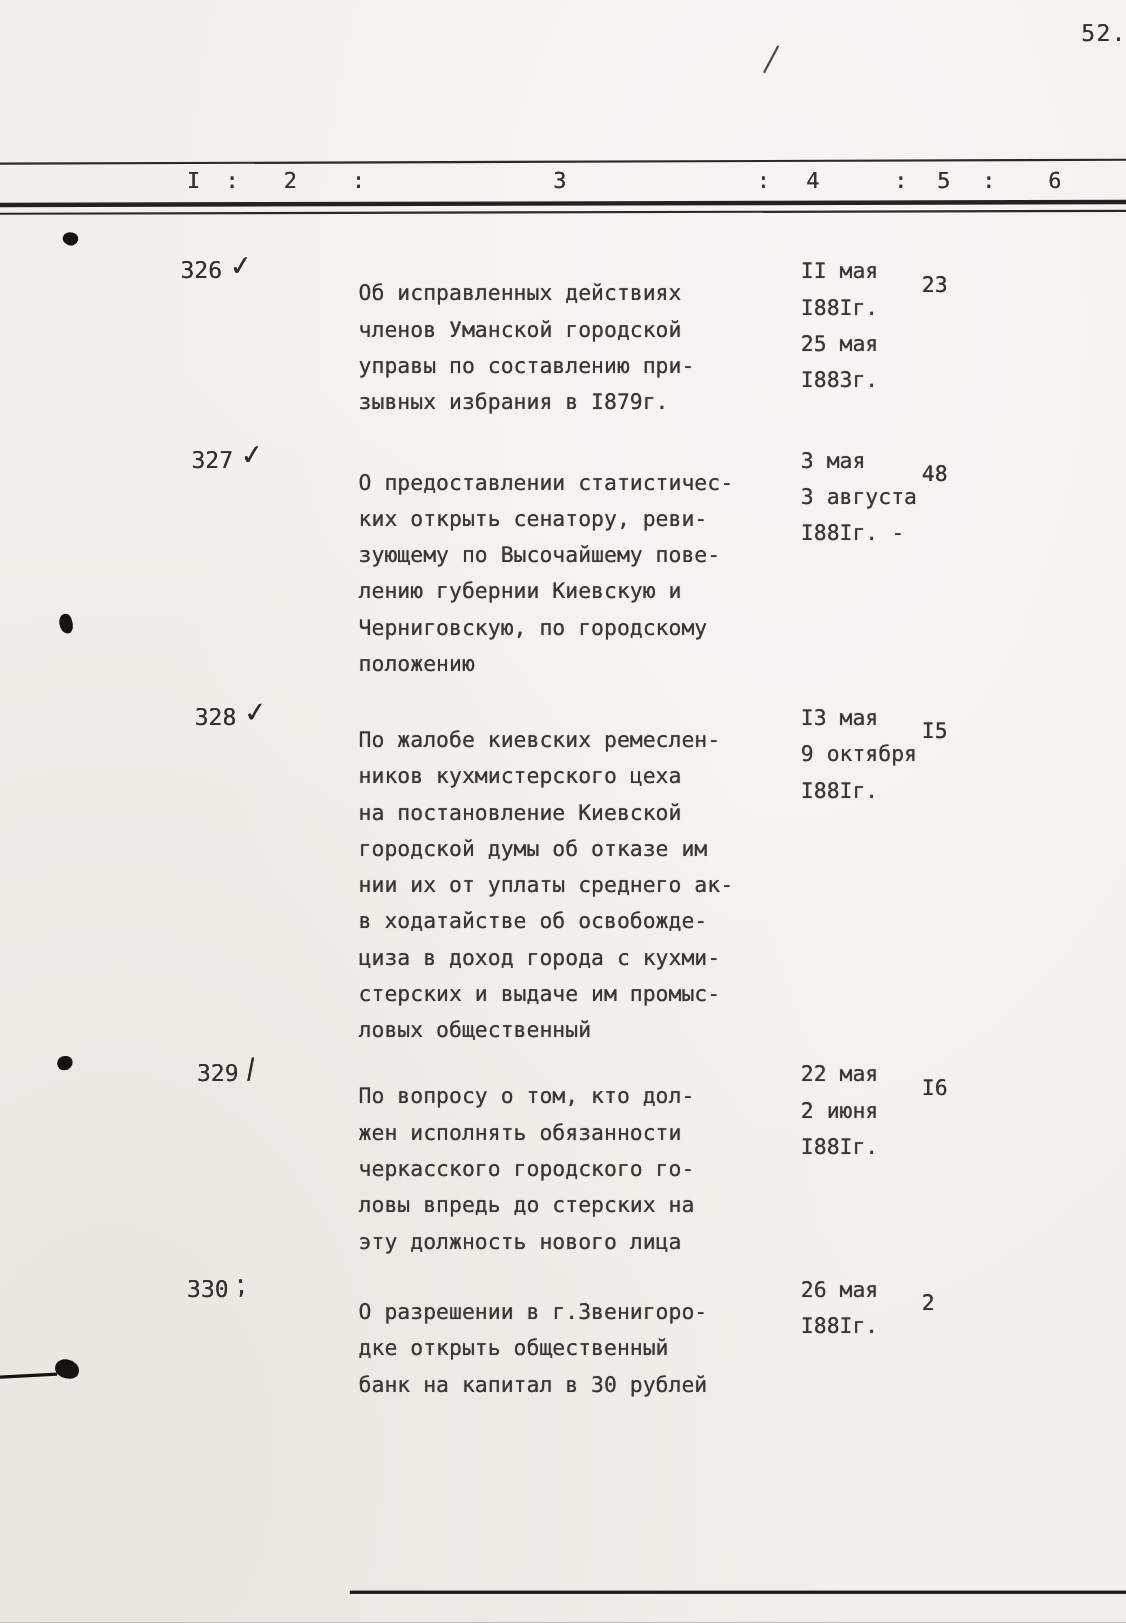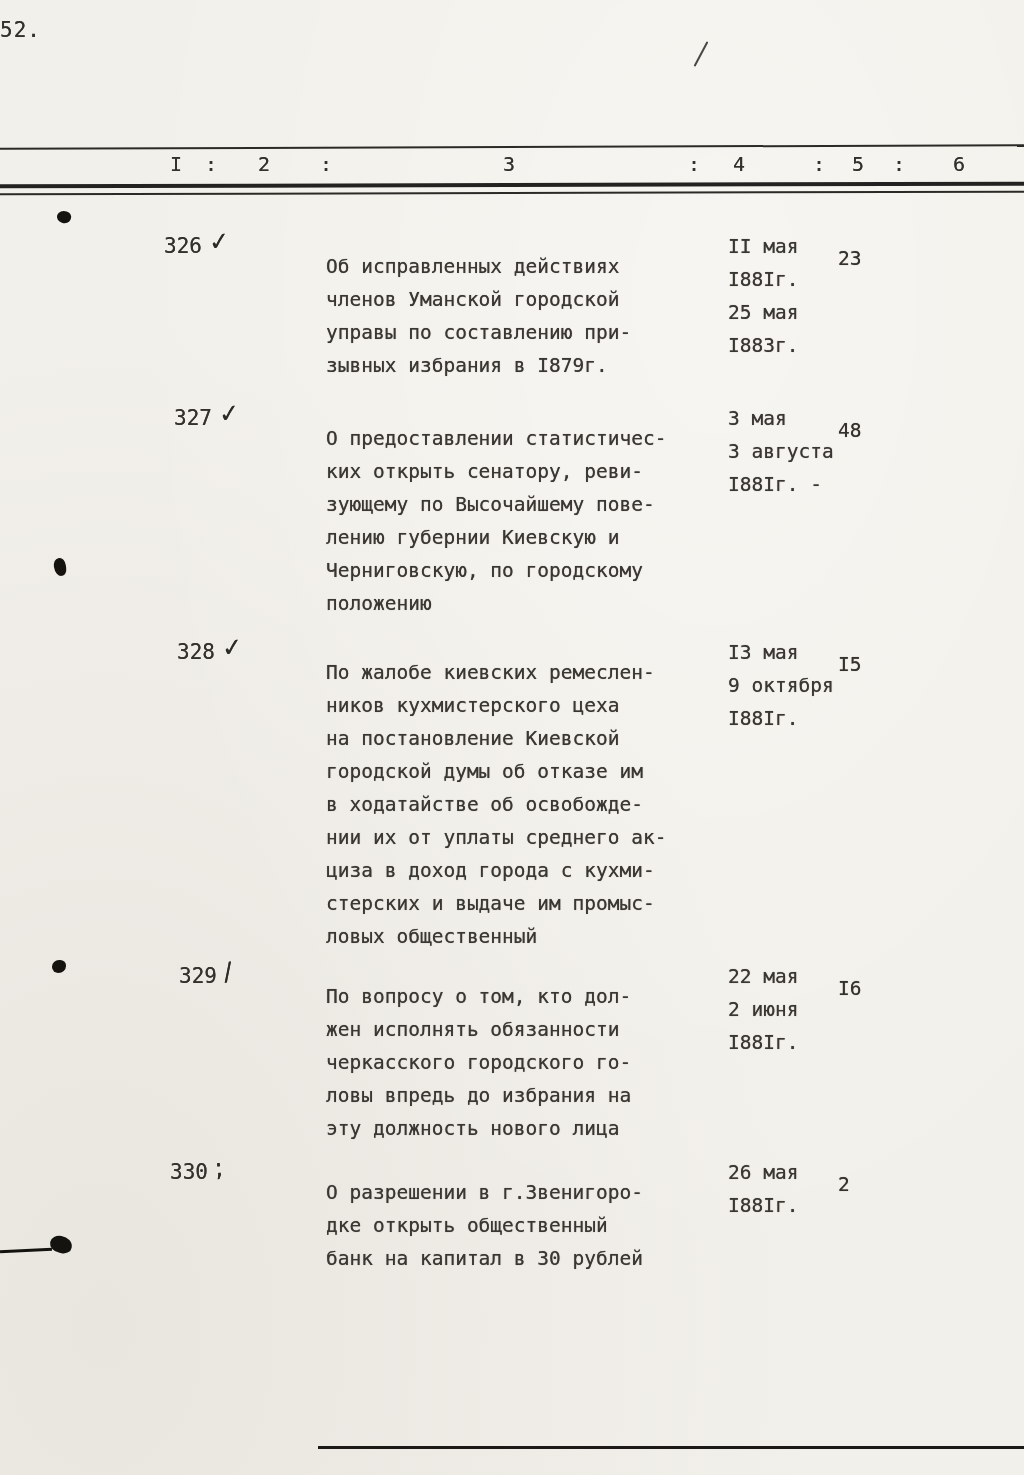--- a/index.html
+++ b/index.html
@@ -12,21 +12,21 @@
       radial-gradient(ellipse at 70% 20%, rgba(255,255,255,0.35), rgba(255,255,255,0) 60%),
       radial-gradient(ellipse at 10% 90%, rgba(120,110,95,0.08), rgba(120,110,95,0) 55%),
       #f2f0ea;
     font-family:"DejaVu Sans Mono", "Liberation Mono", monospace;
     color:#3a3733;
     overflow:hidden;
   }
   .txt { white-space:pre; }
   .page-number {
     position:absolute; top:18px; left:0; width:100%;
-    text-align:left; font-size:21px; letter-spacing:1px;
+    text-align:right; font-size:21px; letter-spacing:1px;
     color:#34312d; text-shadow:0 0 0.6px rgba(45,42,38,0.8);
   }
   .rule { position:absolute; background:#2c2a26; }
   .rule-top    { top:146px; left:0; width:100%; height:2px; transform:rotate(-0.2deg); }
   .rule-mid-a  { top:183px; left:0; width:100%; height:4px; background:#242220; transform:rotate(-0.15deg); }
   .rule-mid-b  { top:192px; left:0; width:100%; height:2px; transform:rotate(-0.15deg); }
   .rule-bottom { top:1446px; left:318px; width:706px; height:3px; background:#1c1a17; }
   .header-row { position:absolute; top:152px; left:0; width:100%; height:30px; }
   .hcell {
     position:absolute; top:0; font-size:20px; color:#34312d;
@@ -123,40 +123,40 @@
         </div>
         <div class="count">48</div>
       </div>
       <div class="entry" style="top: 636px;">
         <div class="num" style="left: 177px;">328<span class="check">✓</span></div>
         <div class="desc">
           <div>По жалобе киевских ремеслен-</div>
           <div>ников кухмистерского цеха</div>
           <div>на постановление Киевской</div>
           <div>городской думы об отказе им</div>
+          <div>нии их от уплаты среднего ак-</div>
           <div>в ходатайстве об освобожде-</div>
-          <div>нии их от уплаты среднего ак-</div>
           <div>циза в доход города с кухми-</div>
           <div>стерских и выдаче им промыс-</div>
           <div>ловых общественный</div>
         </div>
         <div class="dates">
           <div>I3 мая</div>
           <div>9 октября</div>
           <div>I88Iг.</div>
         </div>
         <div class="count">I5</div>
       </div>
       <div class="entry" style="top: 960px;">
         <div class="num" style="left: 179px;">329<span class="check">/</span></div>
         <div class="desc">
           <div>По вопросу о том, кто дол-</div>
           <div>жен исполнять обязанности</div>
           <div>черкасского городского го-</div>
-          <div>ловы впредь до избрания на</div>
+          <div>ловы впредь до стерских на</div>
           <div>эту должность нового лица</div>
         </div>
         <div class="dates">
           <div>22 мая</div>
           <div>2 июня</div>
           <div>I88Iг.</div>
         </div>
         <div class="count">I6</div>
       </div>
       <div class="entry" style="top: 1156px;">

